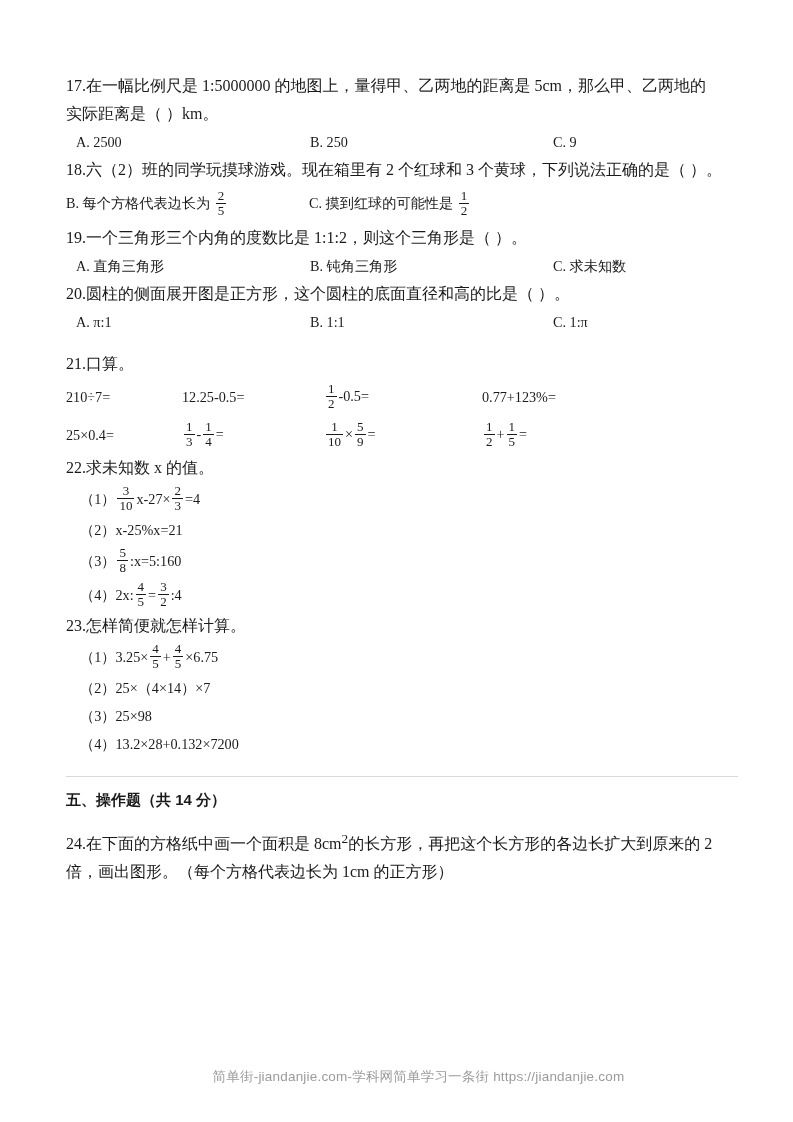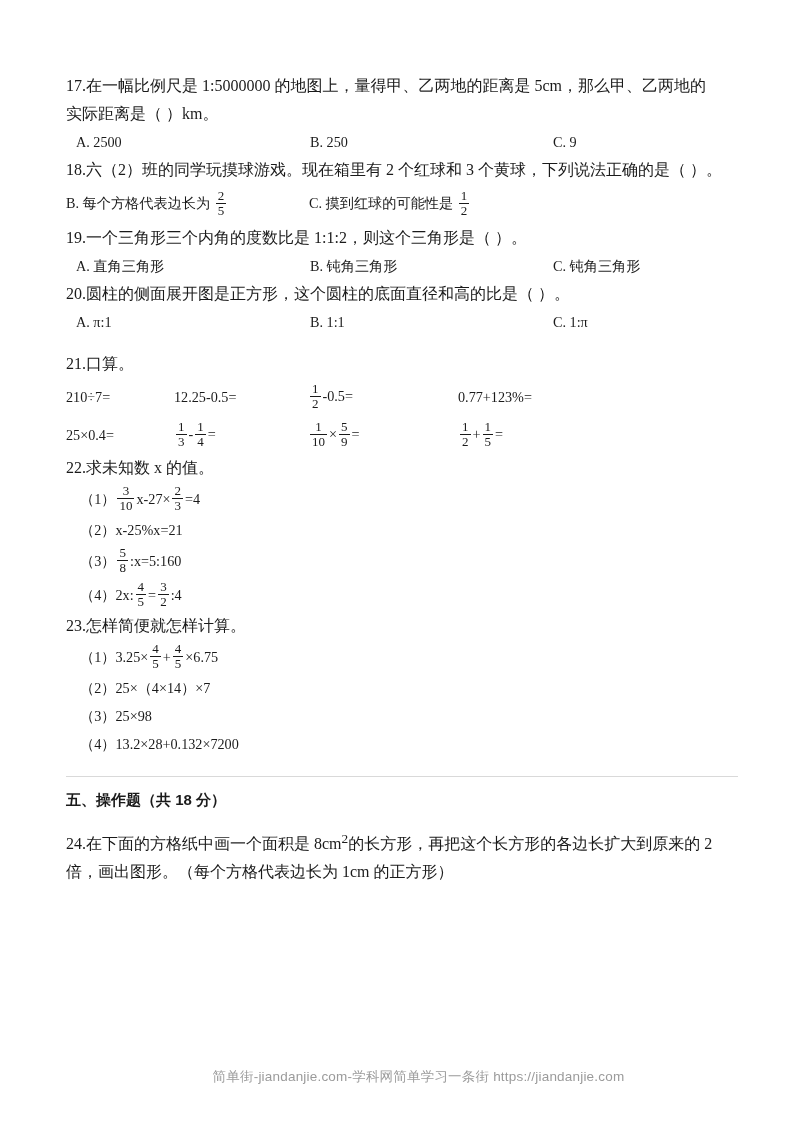--- a/index.html
+++ b/index.html
@@ -81,20 +81,21 @@
     line-height: 22px;
     font-family: "Liberation Sans", "DejaVu Sans", sans-serif;
   }
 
   
   .calc-row {
     display: flex;
     align-items: center;
     font-size: 14.2px;
     min-height: 38px;
+    gap: 8px;
   }
   .cc1 { width: 108px; }
   .cc2 { width: 134px; }
   .cc3 { width: 150px; }
   .cc4 { width: 170px; }
 
   .calc-row .cc1, .calc-row .cc2,
   .calc-row .cc3, .calc-row .cc4 {
     white-space: nowrap;
   }
@@ -163,21 +164,21 @@
           </span>
         </div>
       </div>
     </div>
 
     <div>
       <div class="qline">19.一个三角形三个内角的度数比是 1:1:2，则这个三角形是（      ）。</div>
       <div class="opts">
         <div class="opt-a">A. 直角三角形</div>
         <div class="opt-b">B. 钝角三角形</div>
-        <div class="opt-c">C. 钝角三角形</div>
+        <div class="opt-c">C. 求未知数</div>
       </div>
     </div>
 
     <div>
       <div class="qline">20.圆柱的侧面展开图是正方形，这个圆柱的底面直径和高的比是（      ）。</div>
       <div class="opts">
         <div class="opt-a">A. π:1</div>
         <div class="opt-b">B. 1:1</div>
         <div class="opt-c">C. 1:π</div>
       </div>
@@ -302,21 +303,21 @@
       <div class="subitem subitem-flat">
         <span>（3）</span><span>25×98</span>
       </div>
 
       <div class="subitem subitem-flat">
         <span>（4）</span><span>13.2×28+0.132×7200</span>
       </div>
     </div>
 
     <div class="sec-wrap">
-      <div class="sec-head">五、操作题（共 18 分）</div>
+      <div class="sec-head">五、操作题（共 14 分）</div>
     </div>
 
     <div style="margin-top:14px">
       <div class="qline">
         <span>24.在下面的方格纸中画一个面积是 8cm</span><sup>2</sup><span>的长方形，再把这个长方形的各边长扩大到原来的 2</span>
       </div>
       <div class="qline">倍，画出图形。（每个方格代表边长为 1cm 的正方形）</div>
     </div>
 
   </div>

